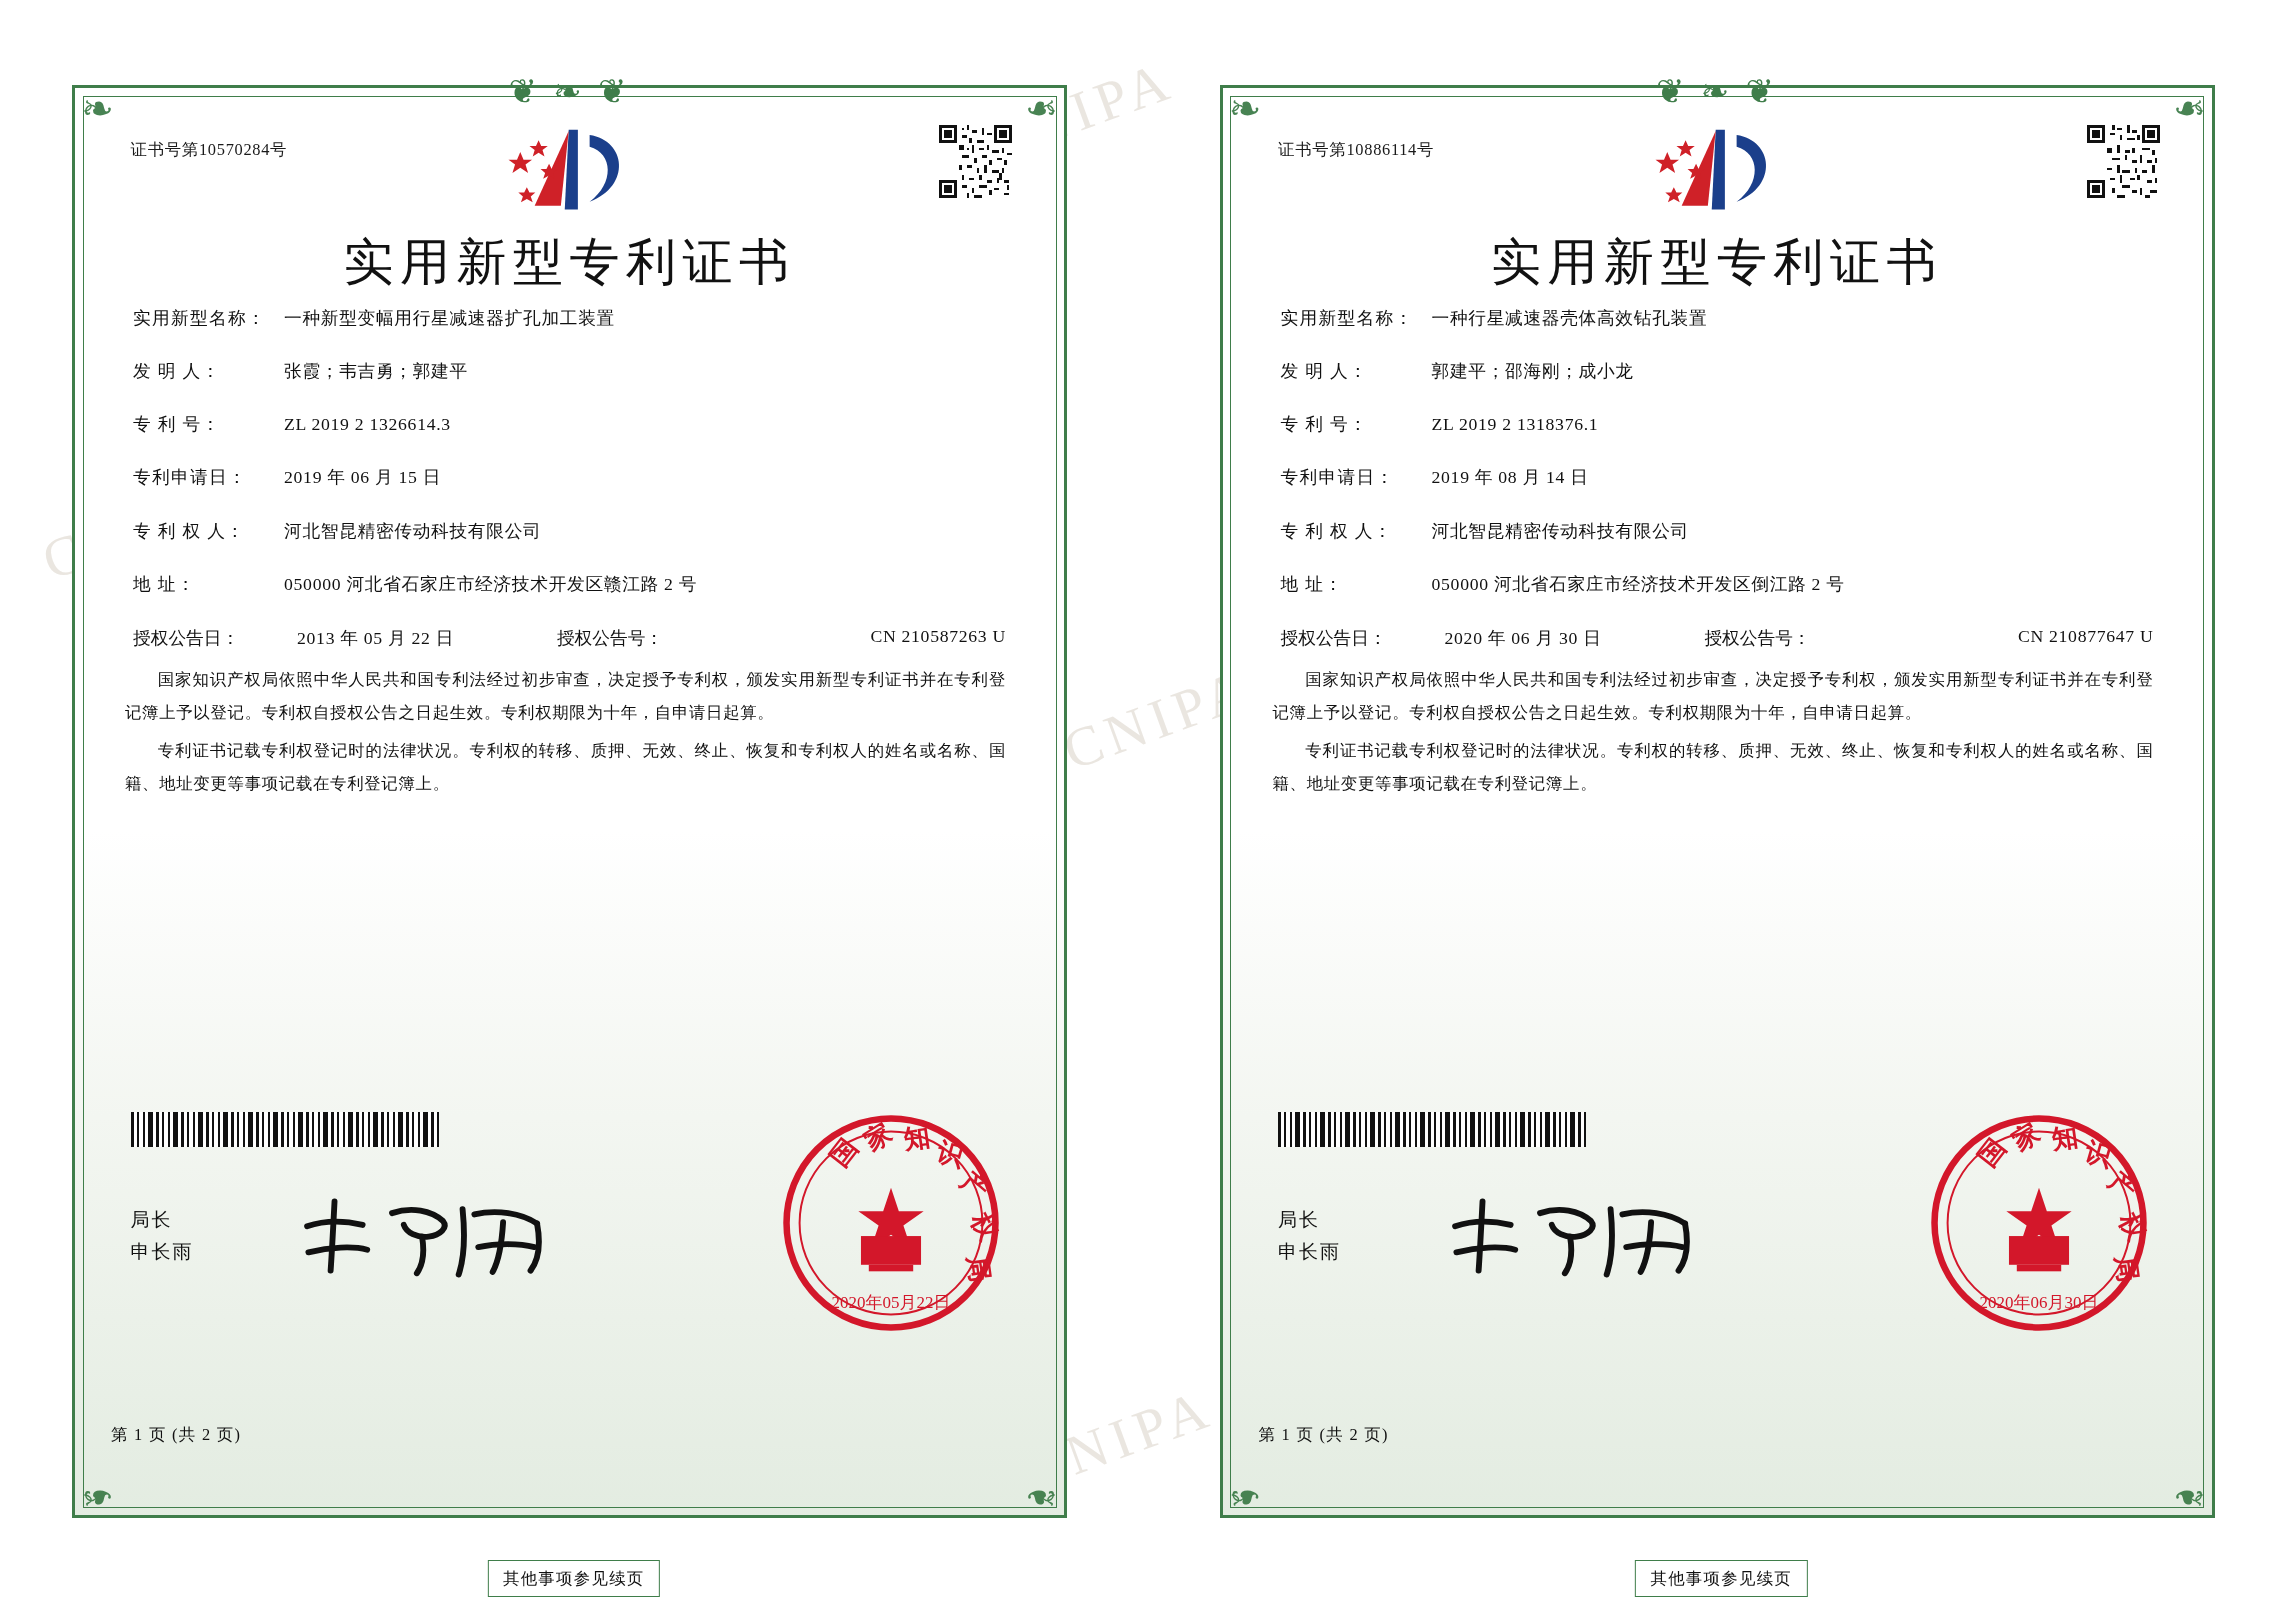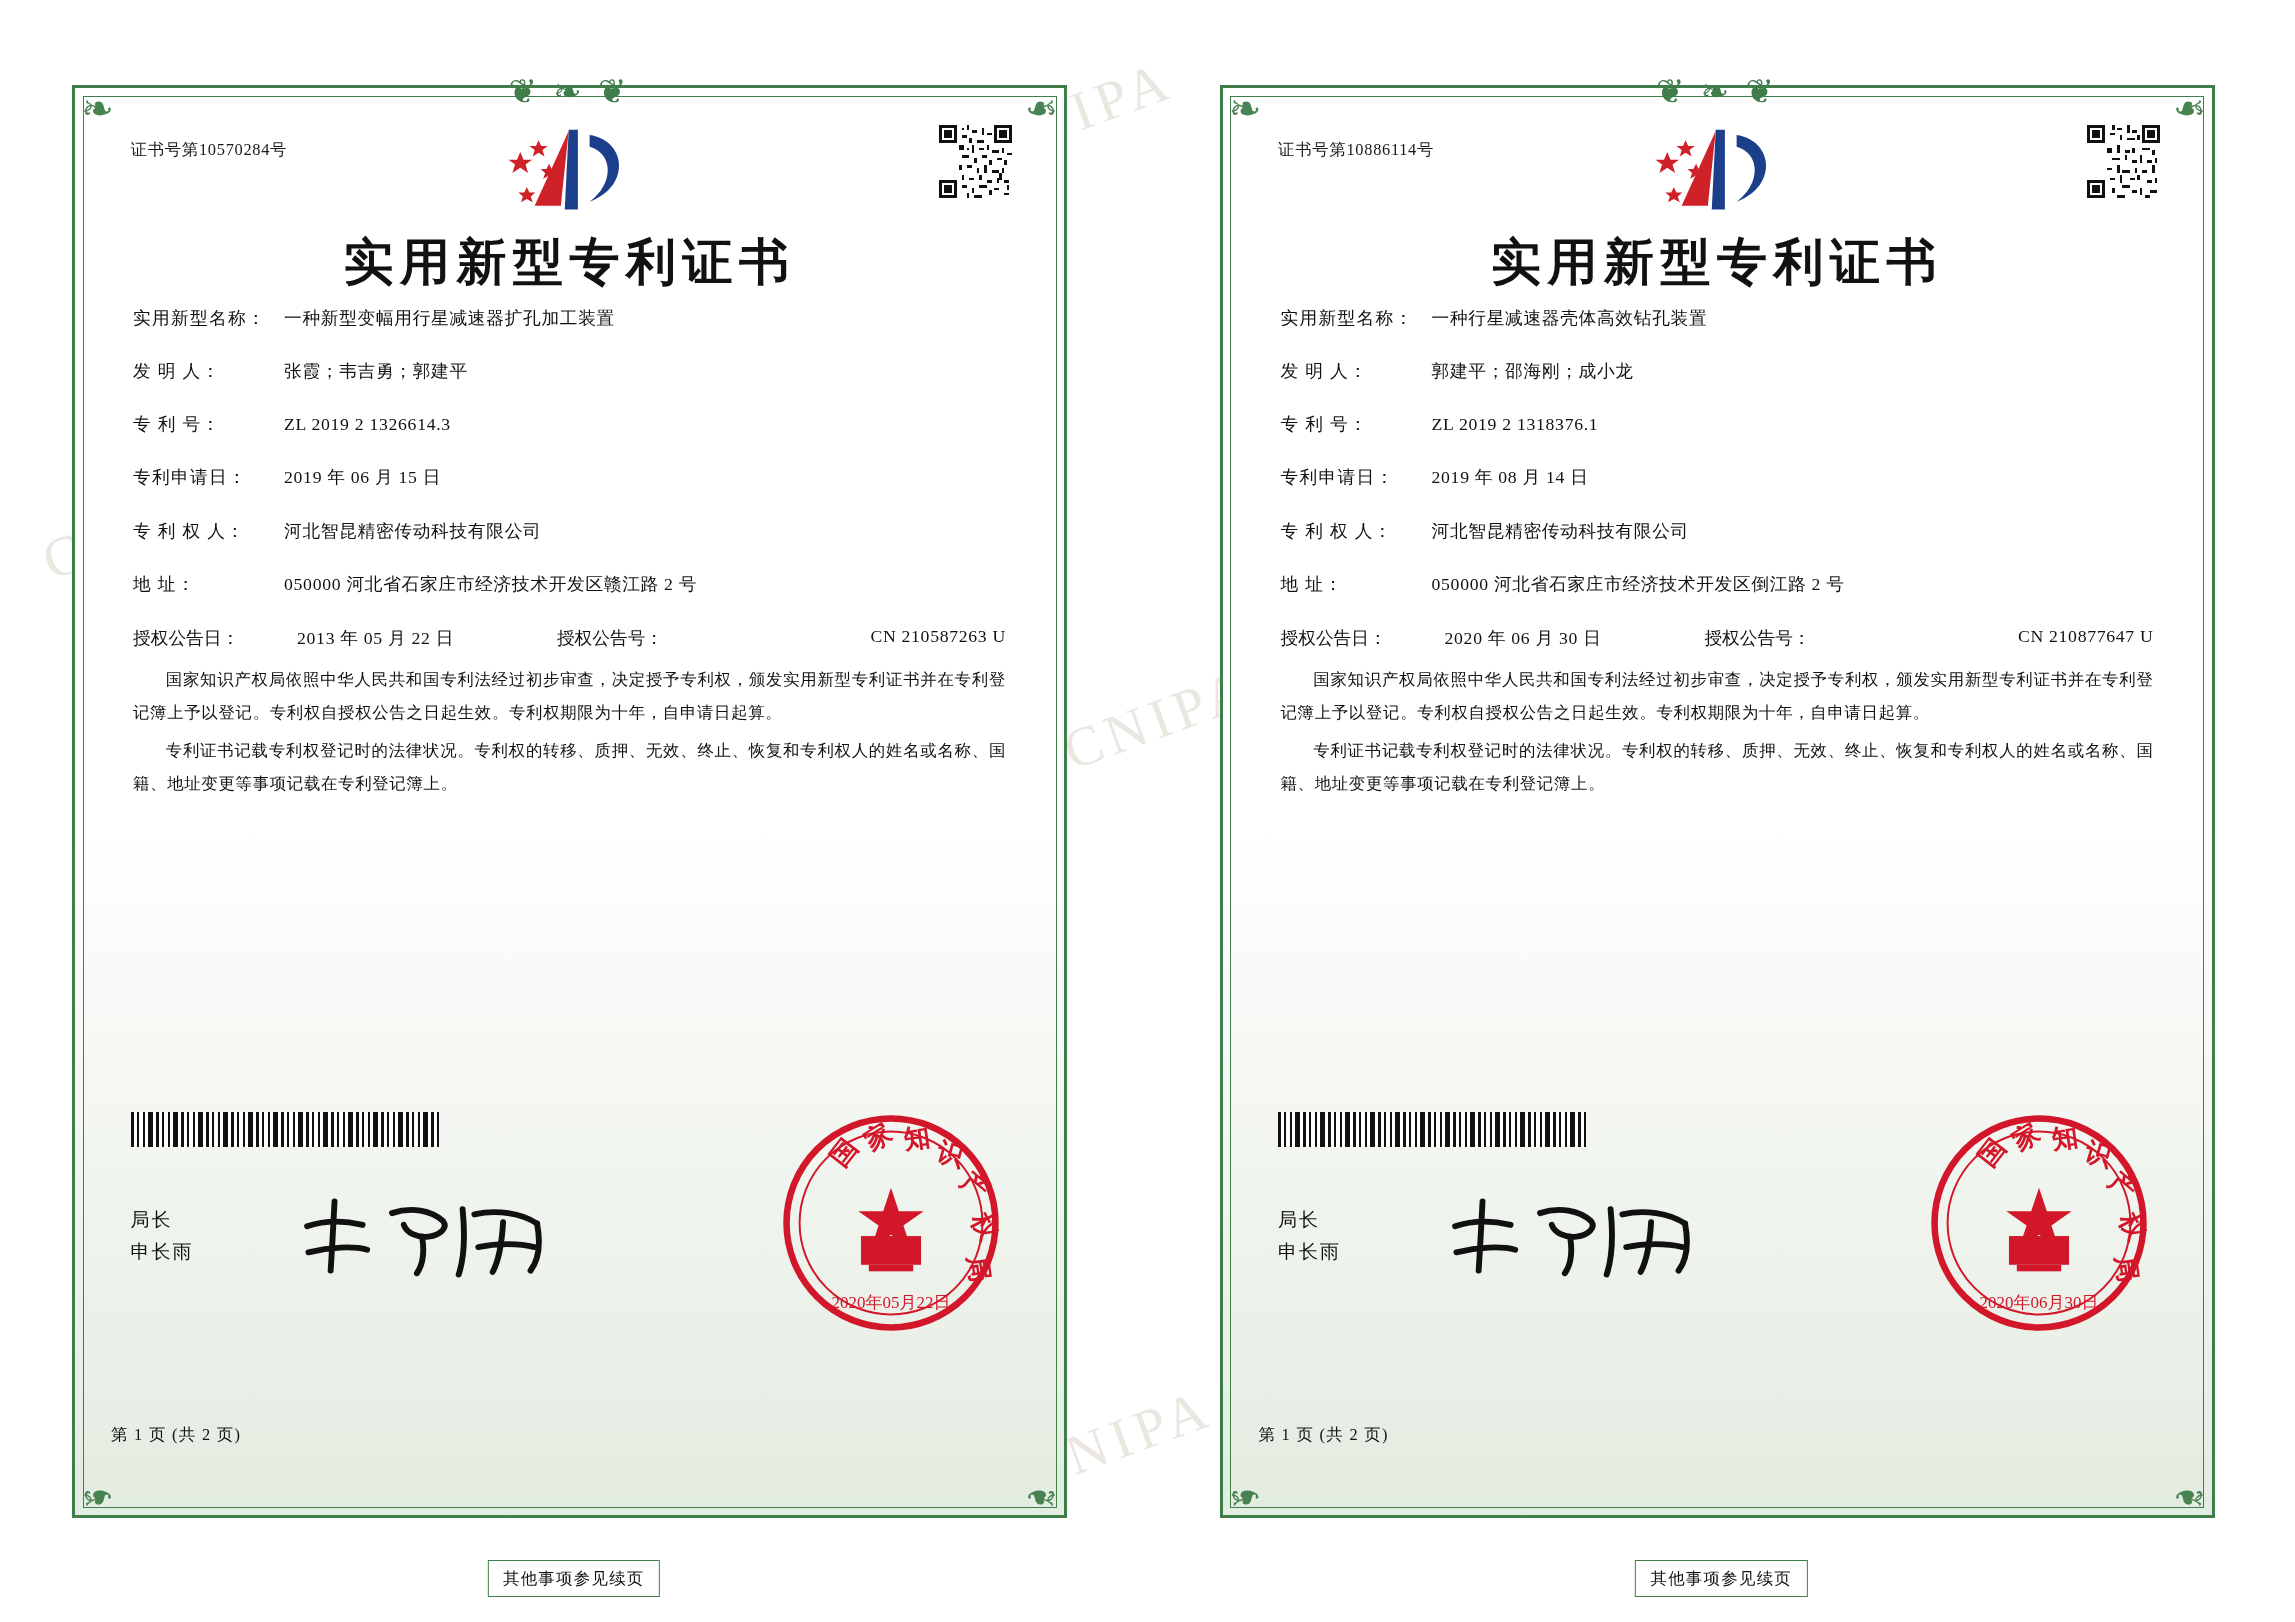--- a/index.html
+++ b/index.html
@@ -27,33 +27,33 @@
   .orn-top{position:absolute;left:50%;top:-14.4px;transform:translateX(-50%);color:#3f7d4a;font-size:34px;letter-spacing:3.9px;white-space:nowrap;}
 
   .content{position:absolute;left:39px;top:26px;right:39px;bottom:26px;}
 
   .certno{position:absolute;left:19.6px;top:27.5px;font-size:16.4px;color:#1a1a1a;letter-spacing:0.7px;}
   .qr{position:absolute;right:15.7px;top:14.4px;width:73px;height:73px;}
 
   .logo{position:absolute;left:50%;top:11.8px;transform:translateX(-50%);width:157px;height:92px;}
 
   .title{position:absolute;left:0;right:0;top:118px;text-align:center;
-         font-family:"Liberation Serif",serif;font-weight:bold;font-size:50px;letter-spacing:6.5px;color:#111;}
+         font-family:"Liberation Serif",serif;font-weight:normal;font-size:50px;letter-spacing:6.5px;color:#111;}
 
   .fields{position:absolute;left:22px;right:22px;top:196px;font-size:17.7px;color:#111;}
   .row{display:flex;align-items:flex-start;margin-bottom:31px;line-height:1.25;}
   .lab{width:151px;flex:none;letter-spacing:1.3px;}
   .lab.spread{display:flex;justify-content:space-between;width:151px;}
   .val{flex:1;letter-spacing:0.7px;}
   .row2{display:flex;align-items:flex-start;margin-bottom:15px;}
   .cell-a{width:366px;display:flex;}
   .cell-b{flex:1;display:flex;text-align:right;}
   .lab-m{width:164px;flex:none;}
 
-  .para{position:absolute;left:22px;right:22px;top:553px;font-size:16.4px;line-height:2.0;color:#111;text-align:justify;letter-spacing:0.7px;}
+  .para{position:absolute;left:14px;right:22px;top:553px;font-size:16.4px;line-height:2.0;color:#111;text-align:justify;letter-spacing:0.7px;}
   .para p{margin:0 0 5.2px 0;text-indent:2em;}
 
   .barcode{position:absolute;left:19.6px;top:1001px;height:35px;width:308px;
     background:repeating-linear-gradient(90deg,#111 0 3.3px,#fff 3.3px 5.9px,#111 5.9px 7.9px,#fff 7.9px 12.4px,#111 12.4px 14.4px,#fff 14.4px 17px,#111 17px 22px,#fff 22px 25px);}
 
   .sigblock{position:absolute;left:19.6px;top:1093px;font-size:19px;line-height:1.7;letter-spacing:2px;color:#111;}
   .signature{position:absolute;left:183px;top:1076px;width:281px;height:98px;}
   .seal{position:absolute;right:26px;top:1001px;width:222px;height:222px;}
 
   .pagefoot{position:absolute;left:0;right:0;bottom:46px;text-align:left;font-size:16.4px;color:#111;letter-spacing:1.3px;}

